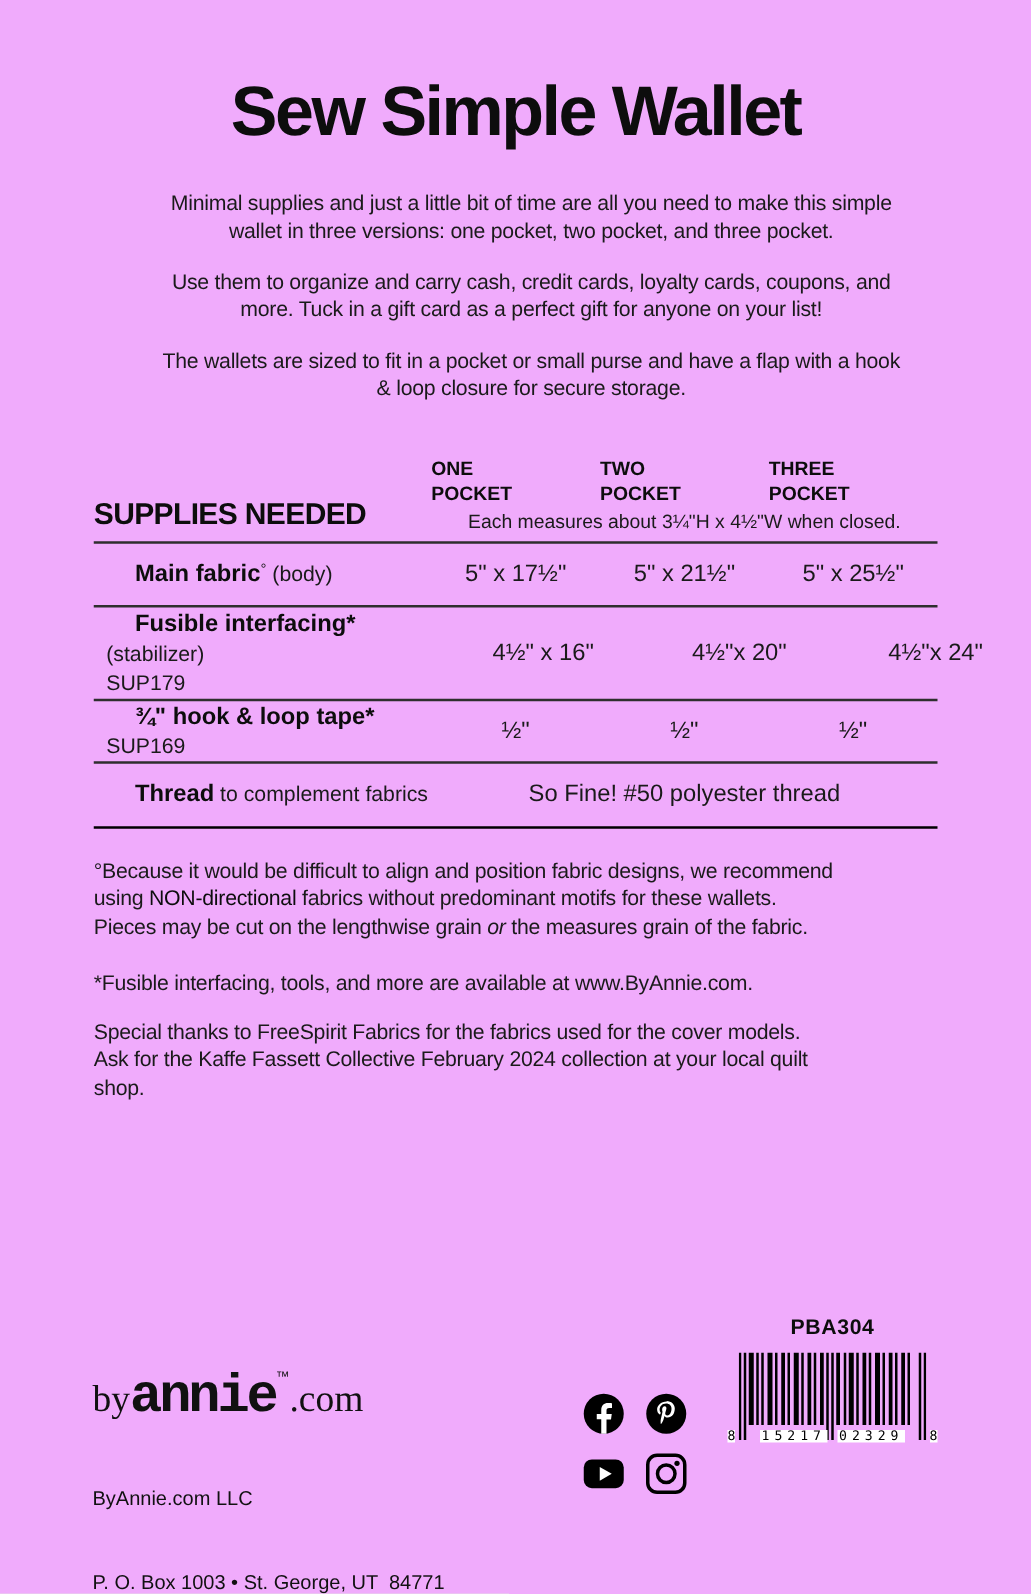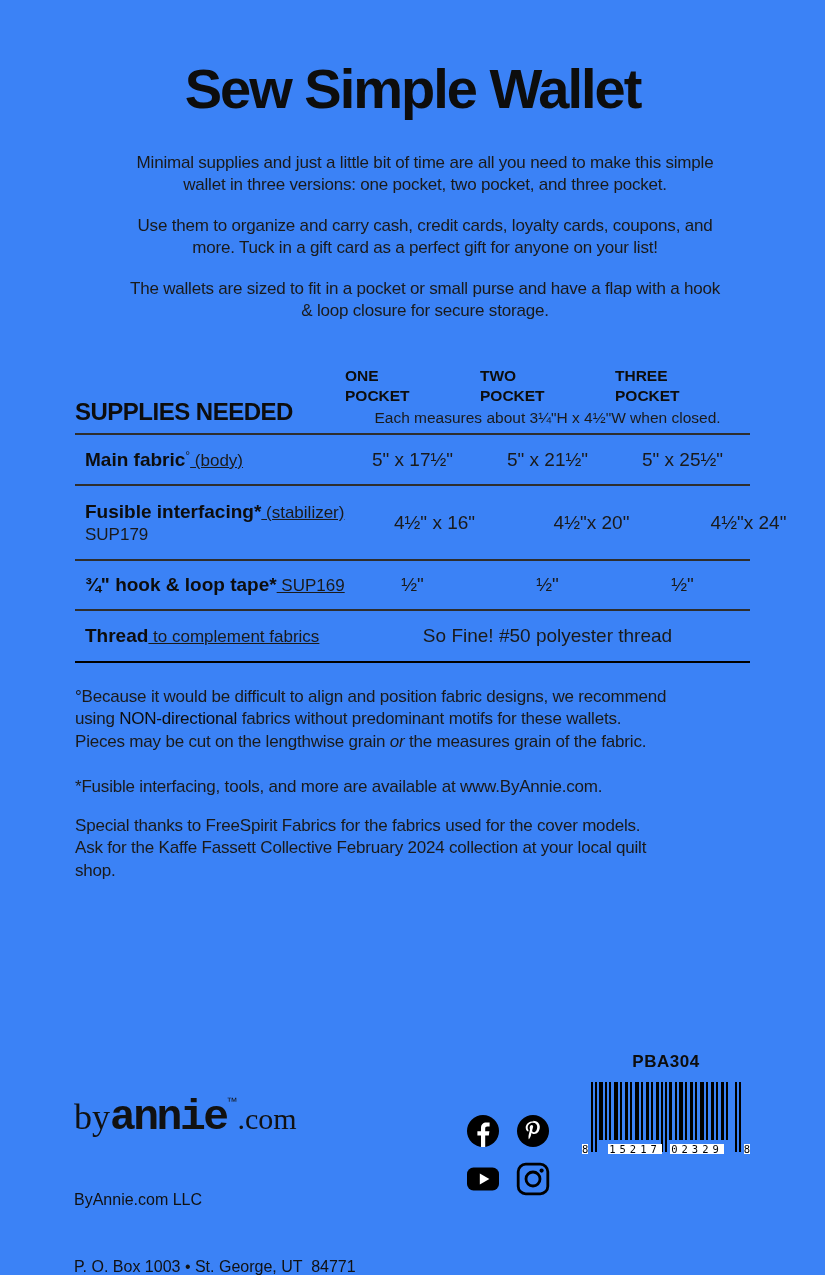--- a/index.html
+++ b/index.html
@@ -1,21 +1,21 @@
 <!DOCTYPE html>
 <html><head>
 <meta charset="utf-8">
 <style>
   * { margin: 0; padding: 0; box-sizing: border-box; }
   html, body { background: #e8e8e8; }
   .page {
     position: relative;
     width: 825px; height: 1275px;
     margin: 0 auto;
-    background: #3b82f6;
+    background: #f0abfc;
     color: #111;
     font-family: "Liberation Sans", sans-serif;
     overflow: hidden;
   }
   .title {
     position: absolute; top: 56px; left: 0; right: 0;
     text-align: center;
     font-size: 56px; font-weight: bold; letter-spacing: -2px;
     color: #0d0d0d;
   }
@@ -54,43 +54,43 @@
     display: grid; grid-template-columns: 270px 135px 135px 135px;
     align-items: center;
     border-top: 2px solid #2e2e2e;
   }
   .t-row.last { border-bottom: 2px solid #000000; }
   .row-1 { height: 51px; }
   .row-2 { height: 75px; gap: 22px; }
   .row-3 { height: 50px; }
   .row-4 { height: 54px; }
   .t-label { padding-left: 10px; font-size: 19px; color: #1a1a1a; line-height: 1.25; }
-  .t-label .b { font-weight: bold; color: #0d0d0d; }
+  .t-label .b { font-weight: bold; color: #0d0d0d; margin-left: 23px; }
   .t-label .sup { font-size: 12px; vertical-align: 6px; }
-  .t-label .r { font-size: 17px; text-decoration: underline; }
+  .t-label .r { font-size: 17px; }
   .t-label .line2 { font-size: 17px; }
   .t-val { text-align: center; font-size: 19px; color: #1a1a1a; }
   .t-val-span { grid-column: 2 / 5; text-align: center; font-size: 19px; color: #1a1a1a; }
 
   
   .note {
     position: absolute; left: 75px; width: 700px;
     font-size: 17px; line-height: 1.32; letter-spacing: -0.2px;
     color: #1a1a1a; white-space: pre-line;
   }
   .n1 { top: 686px; }
   .n2 { top: 776px; }
   .n3 { top: 815px; }
   .note .bold { font-weight: normal; color: #0d0d0d; }
   .note .italic { font-style: italic; }
 
   
   .logo-block { position: absolute; left: 74px; top: 1096px; width: 400px; }
   .logo { white-space: nowrap; line-height: 1; }
-  .logo-by { font-family: "Liberation Serif", serif; font-size: 36px; margin-top: 43px; }
+  .logo-by { font-family: "Liberation Serif", serif; font-size: 30px; margin-top: 43px; }
   .logo-annie { font-family: Liberation Mono, monospace; font-weight: bold; font-size: 43px; letter-spacing: -2.5px; }
   .logo-tm { font-size: 11px; vertical-align: 24px; letter-spacing: 0; }
   .logo-com { font-family: "Liberation Serif", serif; font-size: 30px; }
   .contact-lines { margin-top: 5px; font-size: 16px; line-height: 1.4; color: #111; white-space: pre-wrap; }
 
   .social-grid {
     position: absolute; left: 466px; top: 1114px;
     display: grid; grid-template-columns: 34px 34px; grid-auto-rows: 34px;
     column-gap: 16px; row-gap: 14px;
   }

